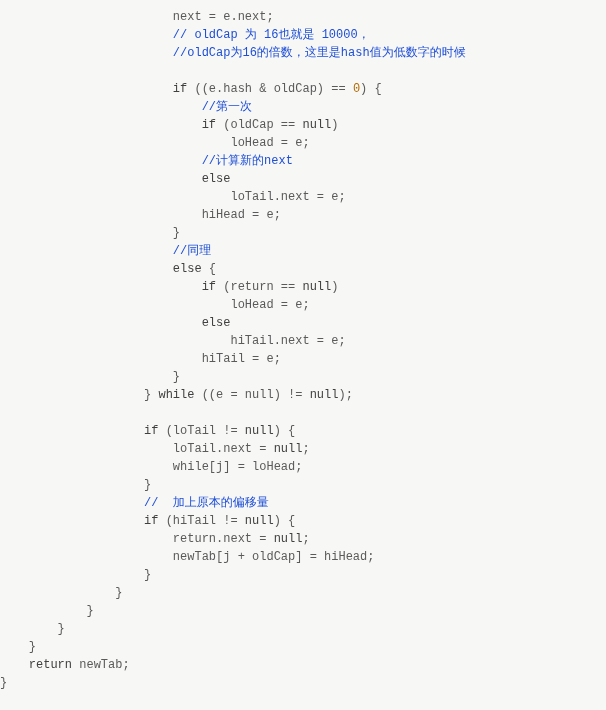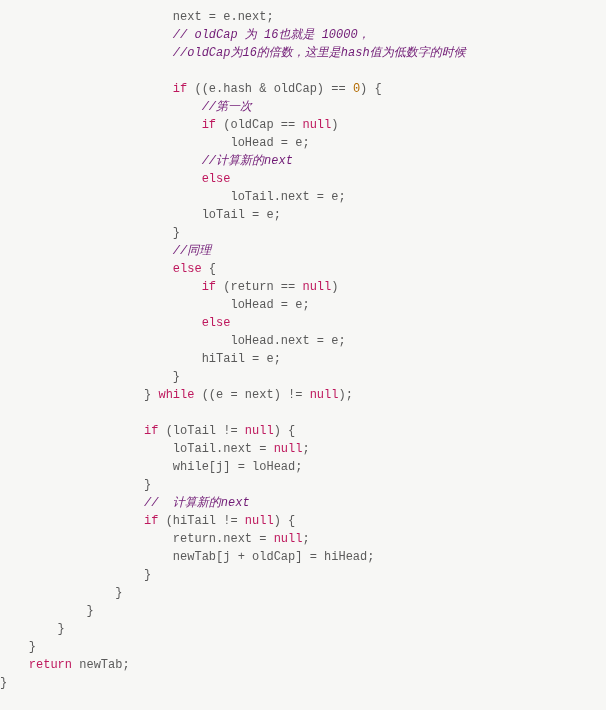--- a/index.html
+++ b/index.html
@@ -13,55 +13,55 @@
   pre.code {
     margin: 0;
     padding: 8px 0 0 0;
     font-family: Consolas, "Courier New", monospace;
     font-size: 12px;
     line-height: 18px;
     white-space: pre;
     color: #5a5a5a;
   }
   .t-plain   { color: #5a5a5a; }
-  .t-keyword { color: #be185d; }   
+  .t-keyword { color: #404040; }   
   .t-num     { color: #b36b00; }   
-  .t-comment { color: #701a75; font-style: italic; }
+  .t-comment { color: #1d4ed8; }
 </style>
 </head>
 <body>
 
 <pre class="code"><span>                        <span class="t-plain">next = e.next;</span></span>
 <span>                        <span class="t-comment">// oldCap 为 16也就是 10000，</span></span>
 <span>                        <span class="t-comment">//oldCap为16的倍数，这里是hash值为低数字的时候</span></span>
 <span> </span>
 <span>                        <span class="t-keyword">if</span><span class="t-plain"> ((e.hash &amp; oldCap) == </span><span class="t-num">0</span><span class="t-plain">) {</span></span>
 <span>                            <span class="t-comment">//第一次</span></span>
 <span>                            <span class="t-keyword">if</span><span class="t-plain"> (oldCap == </span><span class="t-keyword">null</span><span class="t-plain">)</span></span>
 <span>                                <span class="t-plain">loHead = e;</span></span>
 <span>                            <span class="t-comment">//计算新的next</span></span>
 <span>                            <span class="t-keyword">else</span></span>
 <span>                                <span class="t-plain">loTail.next = e;</span></span>
-<span>                            <span class="t-plain">loTail = e;</span></span>
+<span>                            <span class="t-plain">hiHead = e;</span></span>
 <span>                        <span class="t-plain">}</span></span>
 <span>                        <span class="t-comment">//同理</span></span>
 <span>                        <span class="t-keyword">else</span><span class="t-plain"> {</span></span>
 <span>                            <span class="t-keyword">if</span><span class="t-plain"> (return == </span><span class="t-keyword">null</span><span class="t-plain">)</span></span>
 <span>                                <span class="t-plain">loHead = e;</span></span>
 <span>                            <span class="t-keyword">else</span></span>
-<span>                                <span class="t-plain">loHead.next = e;</span></span>
+<span>                                <span class="t-plain">hiTail.next = e;</span></span>
 <span>                            <span class="t-plain">hiTail = e;</span></span>
 <span>                        <span class="t-plain">}</span></span>
-<span>                    <span class="t-plain">} </span><span class="t-keyword">while</span><span class="t-plain"> ((e = next) != </span><span class="t-keyword">null</span><span class="t-plain">);</span></span>
+<span>                    <span class="t-plain">} </span><span class="t-keyword">while</span><span class="t-plain"> ((e = null) != </span><span class="t-keyword">null</span><span class="t-plain">);</span></span>
 <span> </span>
 <span>                    <span class="t-keyword">if</span><span class="t-plain"> (loTail != </span><span class="t-keyword">null</span><span class="t-plain">) {</span></span>
 <span>                        <span class="t-plain">loTail.next = </span><span class="t-keyword">null</span><span class="t-plain">;</span></span>
 <span>                        <span class="t-plain">while[j] = loHead;</span></span>
 <span>                    <span class="t-plain">}</span></span>
-<span>                    <span class="t-comment">//  计算新的next</span></span>
+<span>                    <span class="t-comment">//  加上原本的偏移量</span></span>
 <span>                    <span class="t-keyword">if</span><span class="t-plain"> (hiTail != </span><span class="t-keyword">null</span><span class="t-plain">) {</span></span>
 <span>                        <span class="t-plain">return.next = </span><span class="t-keyword">null</span><span class="t-plain">;</span></span>
 <span>                        <span class="t-plain">newTab[j + oldCap] = hiHead;</span></span>
 <span>                    <span class="t-plain">}</span></span>
 <span>                <span class="t-plain">}</span></span>
 <span>            <span class="t-plain">}</span></span>
 <span>        <span class="t-plain">}</span></span>
 <span>    <span class="t-plain">}</span></span>
 <span>    <span class="t-keyword">return</span><span class="t-plain"> newTab;</span></span>
 <span><span class="t-plain">}</span></span>

